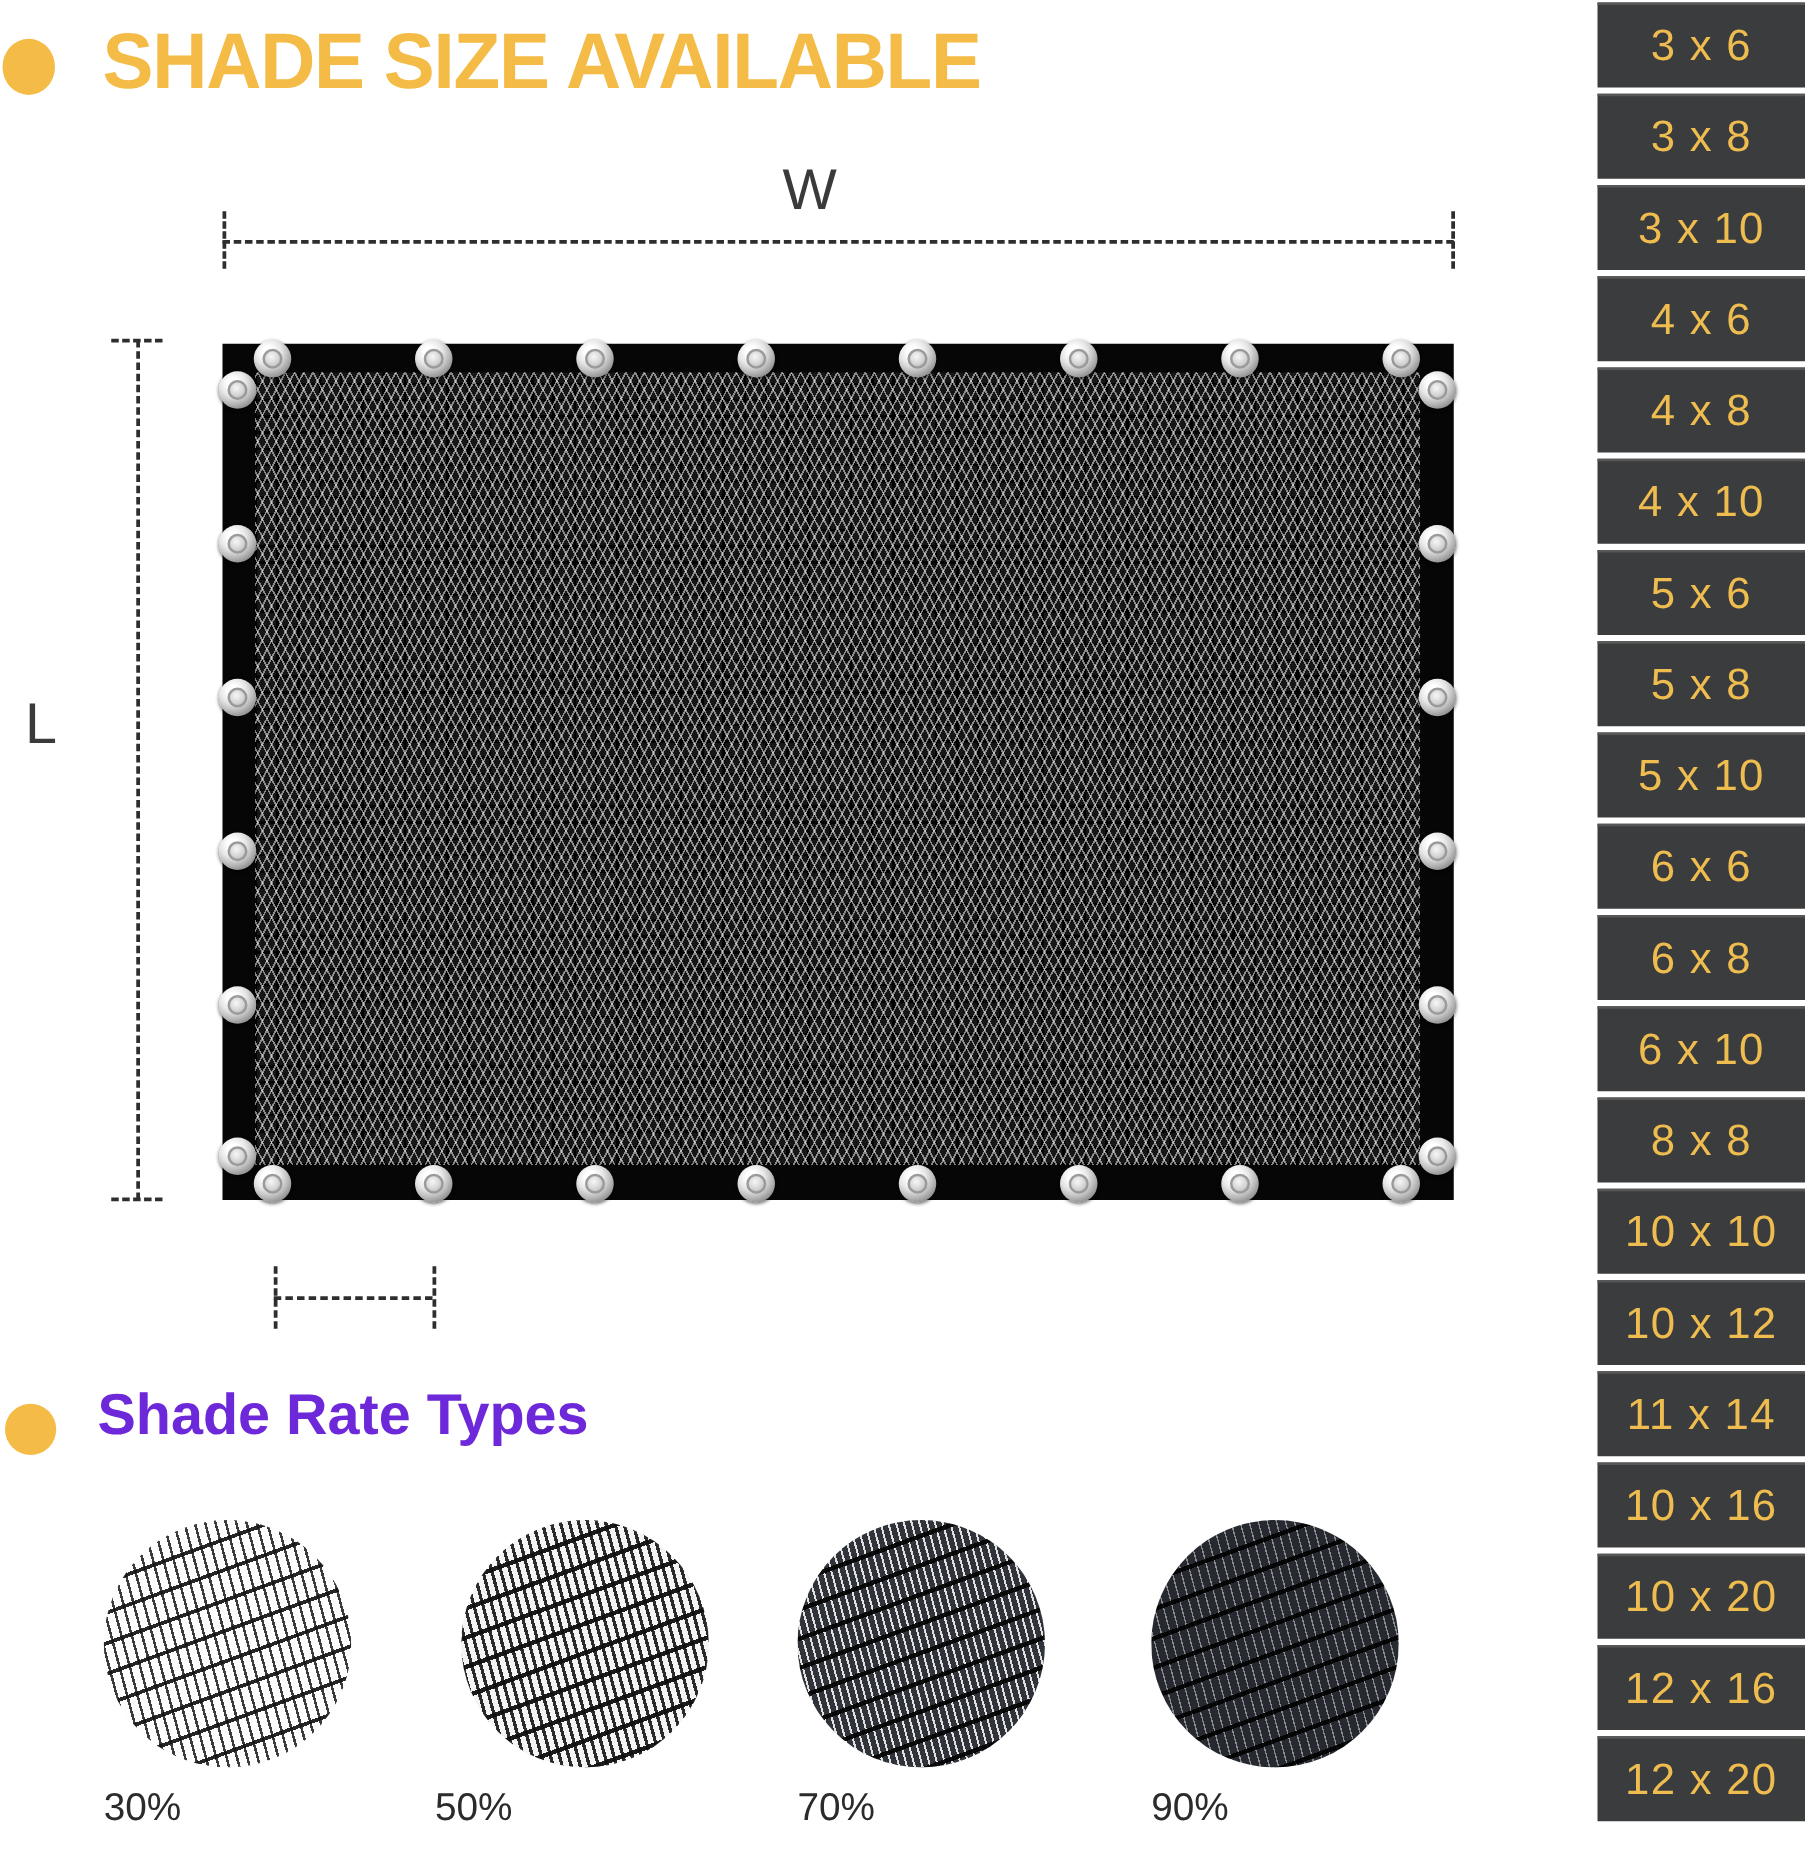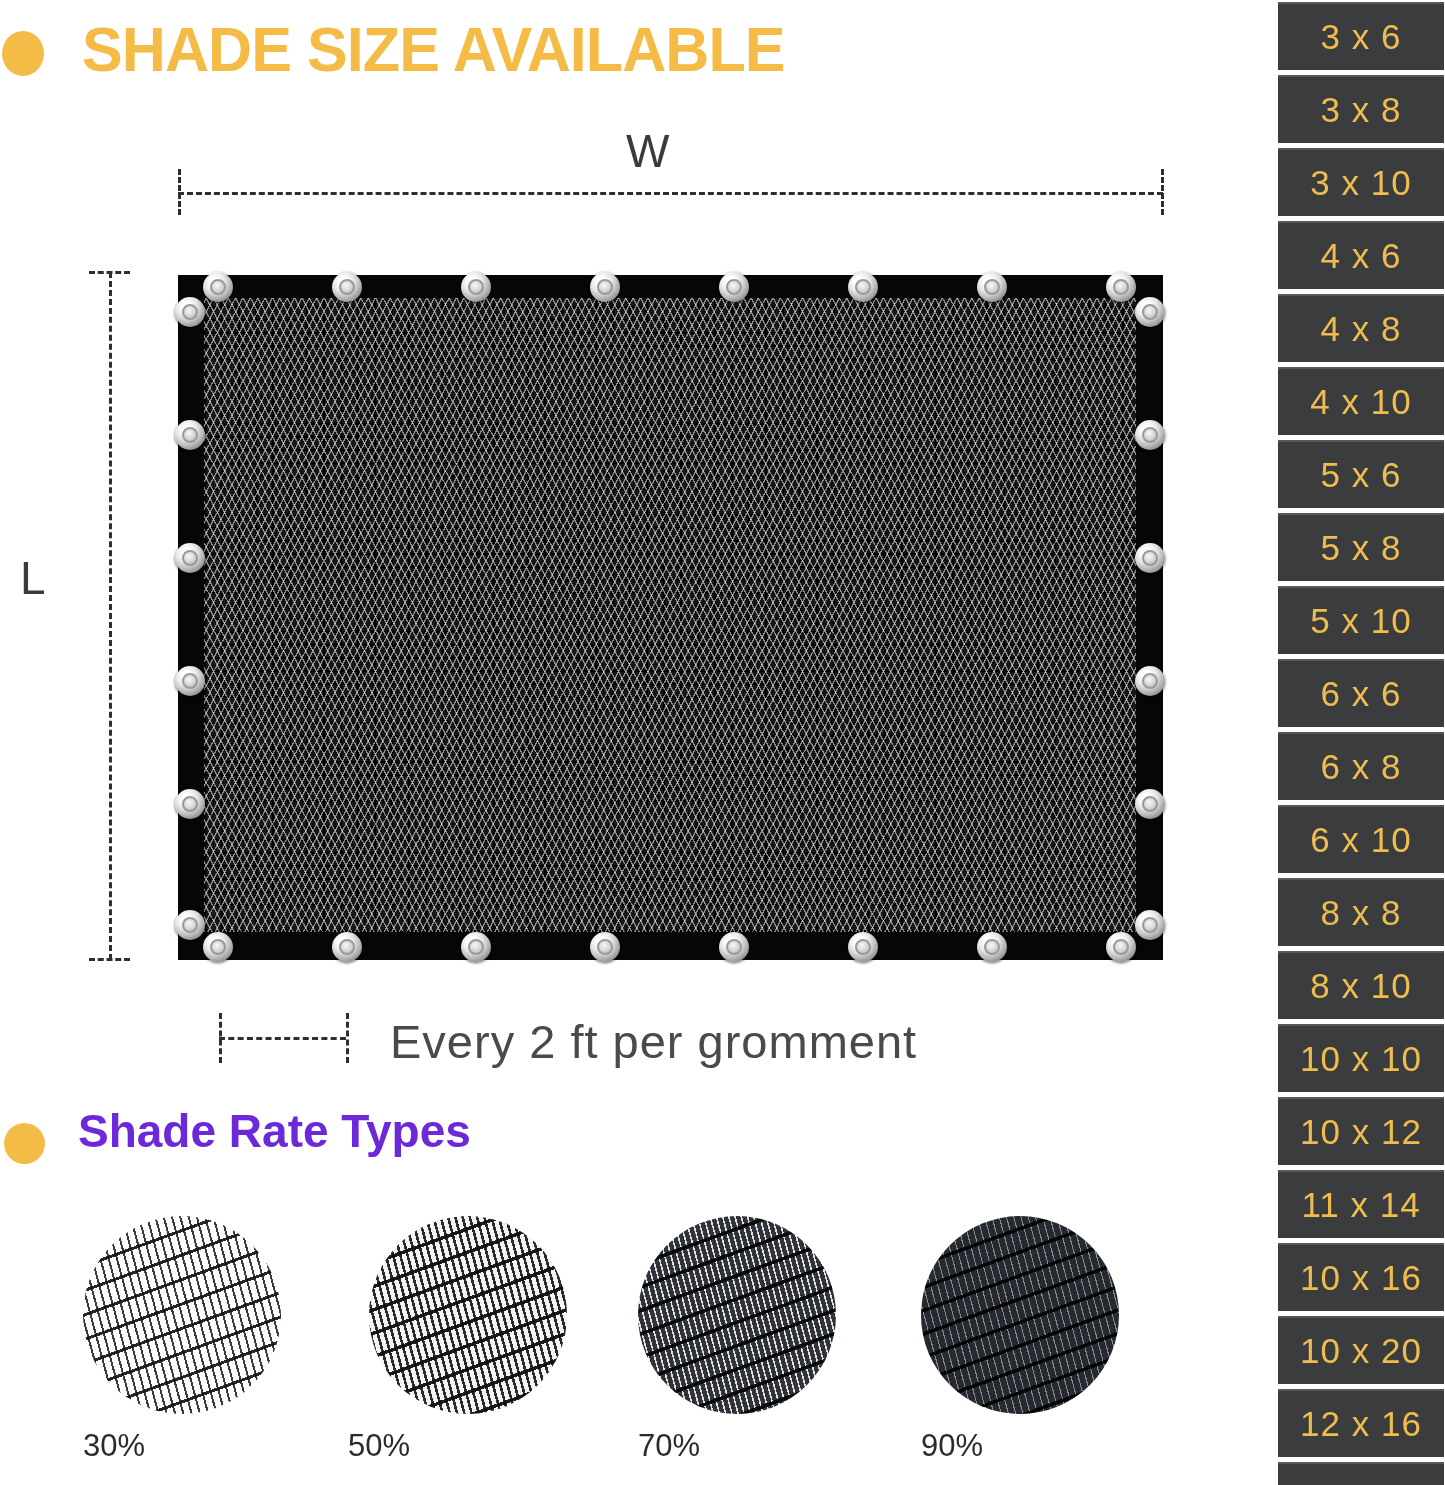--- a/index.html
+++ b/index.html
@@ -119,21 +119,20 @@
         <div class="grommet" style="left: -3px; top: 514px;"></div>
         <div class="grommet" style="left: 957px; top: 514px;"></div>
         <div class="grommet" style="left: -3px; top: 635px;"></div>
         <div class="grommet" style="left: 957px; top: 635px;"></div>
       </div>
   </div>
 
   <div class="dash-h" style="left:219px;top:1037px;width:127px;"></div>
   <div class="dash-v" style="left:219px;top:1013px;height:50px;"></div>
   <div class="dash-v" style="left:346px;top:1013px;height:50px;"></div>
-  <div class="note-text">Every 2 ft per gromment</div>
 
   <div class="bullet bullet2"></div>
   <div class="h-title h2">Shade Rate Types</div>
 
   <div id="rates">
       <div class="rate-circle rate-0" style="left: 83px;"></div>
       <div class="rate-label" style="left: 83px;">30%</div>
       <div class="rate-circle rate-1" style="left: 369px;"></div>
       <div class="rate-label" style="left: 348px;">50%</div>
       <div class="rate-circle rate-2" style="left: 638px;"></div>
@@ -149,21 +148,20 @@
       <div class="size-box">4 x 6</div>
       <div class="size-box">4 x 8</div>
       <div class="size-box">4 x 10</div>
       <div class="size-box">5 x 6</div>
       <div class="size-box">5 x 8</div>
       <div class="size-box">5 x 10</div>
       <div class="size-box">6 x 6</div>
       <div class="size-box">6 x 8</div>
       <div class="size-box">6 x 10</div>
       <div class="size-box">8 x 8</div>
-      <div class="size-box">8 x 10</div>
       <div class="size-box">10 x 10</div>
       <div class="size-box">10 x 12</div>
       <div class="size-box">11 x 14</div>
       <div class="size-box">10 x 16</div>
       <div class="size-box">10 x 20</div>
       <div class="size-box">12 x 16</div>
       <div class="size-box">12 x 20</div>
     </div>
 
 </div>

